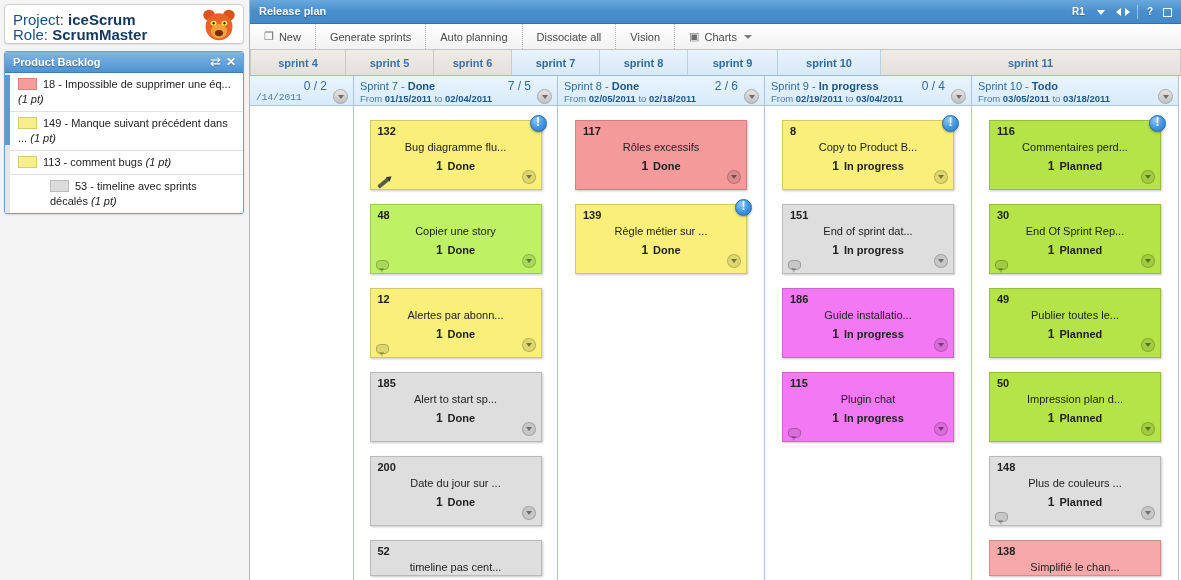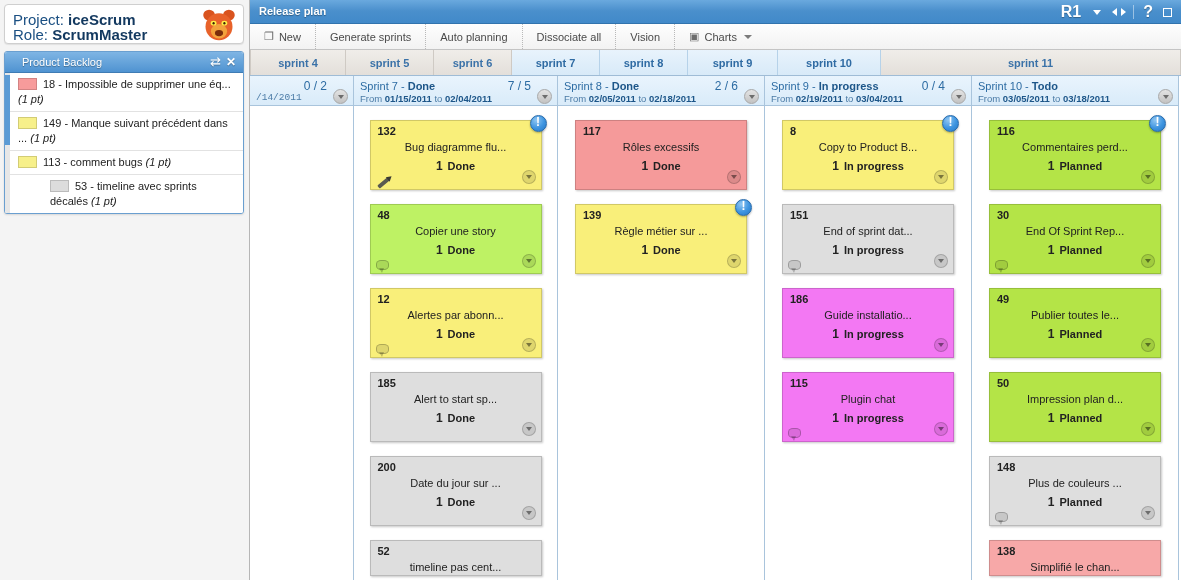--- a/index.html
+++ b/index.html
@@ -51,22 +51,22 @@
     box-shadow: 0 1px 2px rgba(0,0,0,.12);
     overflow: hidden;
   }
   .backlog-header {
     position: relative;
     height: 21px;
     background: linear-gradient(to bottom, #7fb5e4 0%, #4f93d1 100%);
     border-bottom: 1px solid #3f7cb4;
   }
   .backlog-title {
-    position: absolute; left: 17px; top: 4px;
-    font-size: 11px; font-weight: normal; color: #ffffff;
+    position: absolute; left: 8px; top: 4px;
+    font-size: 11px; font-weight: bold; color: #ffffff;
     text-shadow: 0 1px 1px rgba(0,0,0,.35);
   }
   .hdr-icon {
     position: absolute; top: 3px;
     font-size: 12px; color: #ffffff; line-height: 14px;
     text-shadow: 0 1px 1px rgba(0,0,0,.3);
     cursor: pointer;
   }
   .hdr-icon.swap { right: 22px; font-size: 13px; }
   .hdr-icon.close { right: 7px; font-weight: bold; }
@@ -114,21 +114,21 @@
     background: linear-gradient(to bottom, #6aa9de 0%, #4a8fcc 48%, #4189c9 100%);
     border-bottom: 1px solid #3173ad;
   }
   .win-title-text {
     position: absolute; left: 9px; top: 5px;
     font-size: 11px; font-weight: bold; color: #fff;
     text-shadow: 0 1px 1px rgba(0,0,0,.35);
   }
   .title-right { position: absolute; right: 4px; top: 0; height: 24px; display: flex; align-items: center; }
   .tr-item {
-    color: #fff; font-size: 16px; font-weight: bold;
+    color: #fff; font-size: 10px; font-weight: bold;
     text-shadow: 0 1px 1px rgba(0,0,0,.3);
     padding: 0 5px; cursor: pointer; line-height: 24px;
   }
   .tr-sep {
     width: 1px; height: 14px; background: rgba(255,255,255,.45); margin: 0 4px;
   }
   .caret-down {
     width: 0; height: 0;
     border-left: 4px solid transparent;
     border-right: 4px solid transparent;

